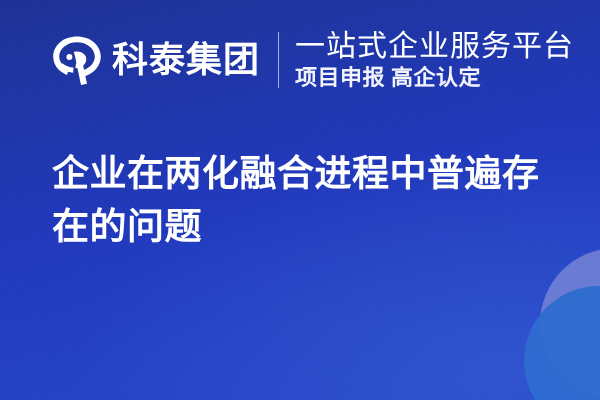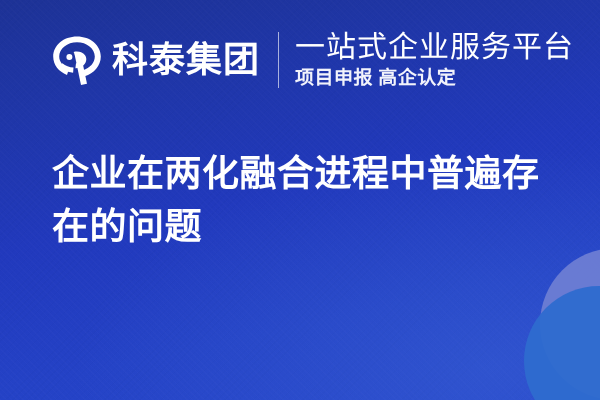--- a/index.html
+++ b/index.html
@@ -127,21 +127,21 @@
     line-height: 1.08;
     font-weight: 300;
     letter-spacing: 1px;
     white-space: nowrap;
   }
 
   .slogan-sub {
     margin-top: 4px;
     color: #f2f3fb;
     font-family: "Liberation Serif", "DejaVu Serif", serif;
-    font-size: 19px;
+    font-size: 22px;
     line-height: 1.1;
     font-weight: 700;
     letter-spacing: 0.5px;
     white-space: nowrap;
   }
 
   
   .headline {
     position: absolute;
     left: 52px;

